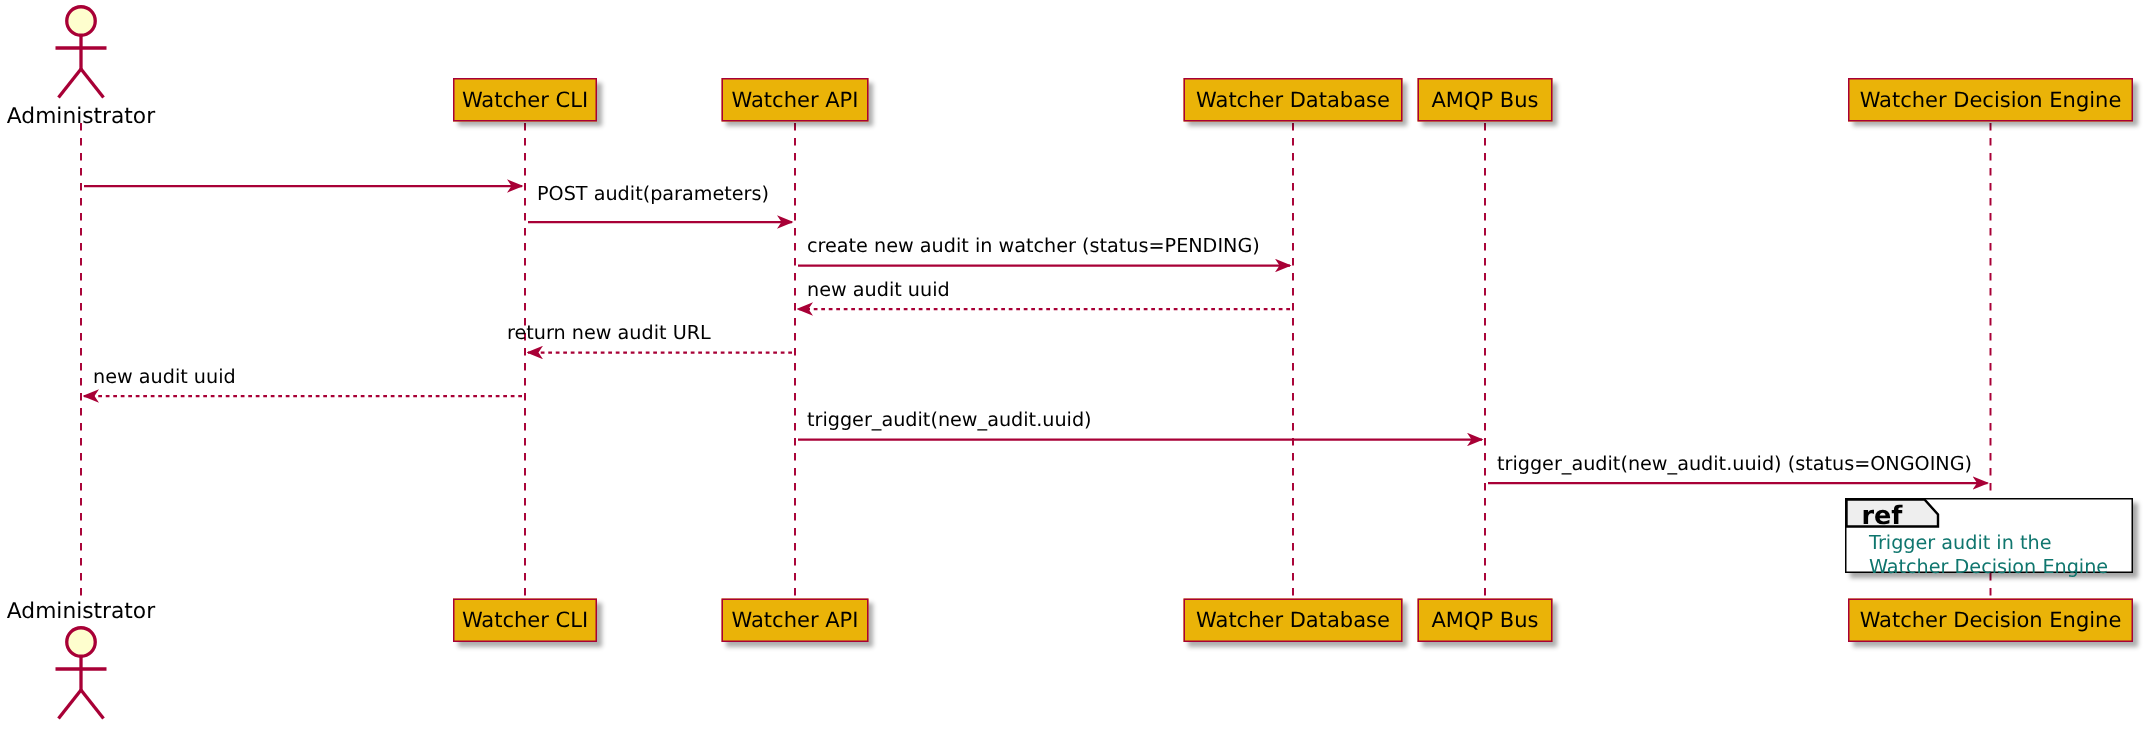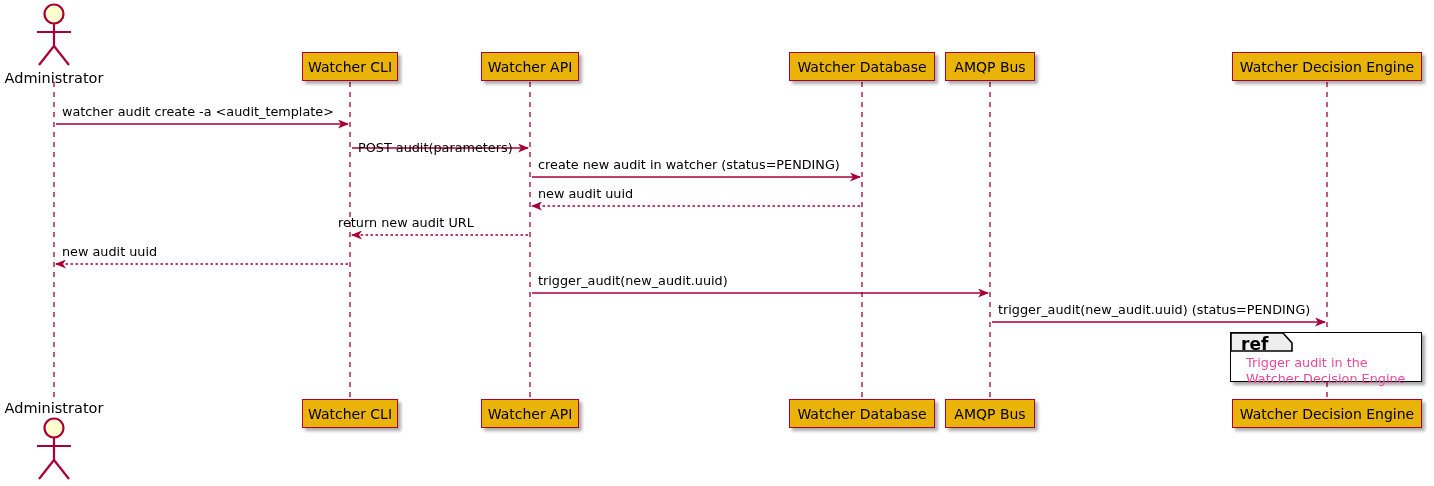--- a/index.html
+++ b/index.html
@@ -54,21 +54,21 @@
     position:absolute;
     font-size:17px;
     font-weight:bold;
     color:#000000;
     line-height:1;
     white-space:nowrap;
   }
   .ref-text{
     position:absolute;
     font-size:12.8px;
-    color:#ec4899;
+    color:#0f766e;
     line-height:15px;
     white-space:nowrap;
   }
 </style>
 </head>
 <body>
 
 <div id="diagram">
   <svg class="layer" id="svg-layer" width="1434" height="486" xmlns="http://www.w3.org/2000/svg">
       <line x1="54" y1="82" x2="54" y2="397" stroke="#A80036" stroke-width="1.3" stroke-dasharray="5,5"></line>
@@ -114,28 +114,27 @@
       <div class="participant" style="left: 302px; top: 52px; width: 96px; height: 29px;">Watcher CLI</div>
       <div class="participant" style="left: 302px; top: 399px; width: 96px; height: 29px;">Watcher CLI</div>
       <div class="participant" style="left: 481px; top: 52px; width: 98px; height: 29px;">Watcher API</div>
       <div class="participant" style="left: 481px; top: 399px; width: 98px; height: 29px;">Watcher API</div>
       <div class="participant" style="left: 789px; top: 52px; width: 146px; height: 29px;">Watcher Database</div>
       <div class="participant" style="left: 789px; top: 399px; width: 146px; height: 29px;">Watcher Database</div>
       <div class="participant" style="left: 945px; top: 52px; width: 90px; height: 29px;">AMQP Bus</div>
       <div class="participant" style="left: 945px; top: 399px; width: 90px; height: 29px;">AMQP Bus</div>
       <div class="participant" style="left: 1232px; top: 52px; width: 190px; height: 29px;">Watcher Decision Engine</div>
       <div class="participant" style="left: 1232px; top: 399px; width: 190px; height: 29px;">Watcher Decision Engine</div>
-      <div class="msg-label" style="top: 106px; left: 62px;">watcher audit create -a &lt;audit_template&gt;</div>
-      <div class="msg-label" style="top: 142px; left: 358px;">POST audit(parameters)</div>
+      <div class="msg-label" style="top: 124px; left: 358px;">POST audit(parameters)</div>
       <div class="msg-label" style="top: 159px; left: 538px;">create new audit in watcher (status=PENDING)</div>
       <div class="msg-label" style="top: 188px; left: 538px;">new audit uuid</div>
       <div class="msg-label" style="top: 217px; left: 338px;">return new audit URL</div>
       <div class="msg-label" style="top: 246px; left: 62px;">new audit uuid</div>
       <div class="msg-label" style="top: 275px; left: 538px;">trigger_audit(new_audit.uuid)</div>
-      <div class="msg-label" style="top: 304px; left: 998px;">trigger_audit(new_audit.uuid) (status=PENDING)</div>
+      <div class="msg-label" style="top: 304px; left: 998px;">trigger_audit(new_audit.uuid) (status=ONGOING)</div>
       <div class="ref-box" style="left: 1230px; top: 332px; width: 192px; height: 50px;"></div>
       <svg width="64" height="21" style="position:absolute;left:1230px;top:332px;" xmlns="http://www.w3.org/2000/svg">
         <path d="M1,1 L53,1 L62,11 L62,19 L1,19 Z" fill="#EEEEEE" stroke="#000000" stroke-width="1.6"></path>
       </svg>
       <div class="ref-tab-label" style="left: 1241px; top: 336px;">ref</div>
       <div class="ref-text" style="left: 1246px; top: 355px;">Trigger audit in the</div>
       <div class="ref-text" style="left: 1246px; top: 371px;">Watcher Decision Engine</div>
     </div>
 </div>
 

